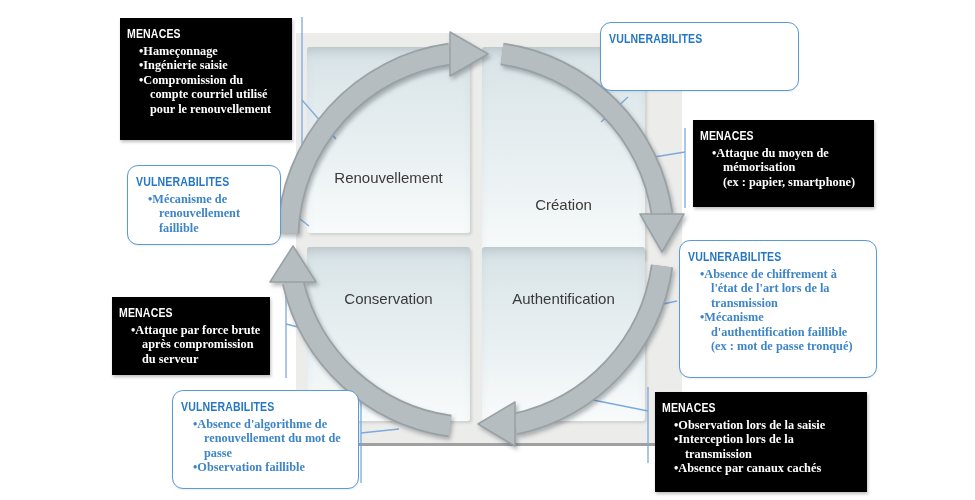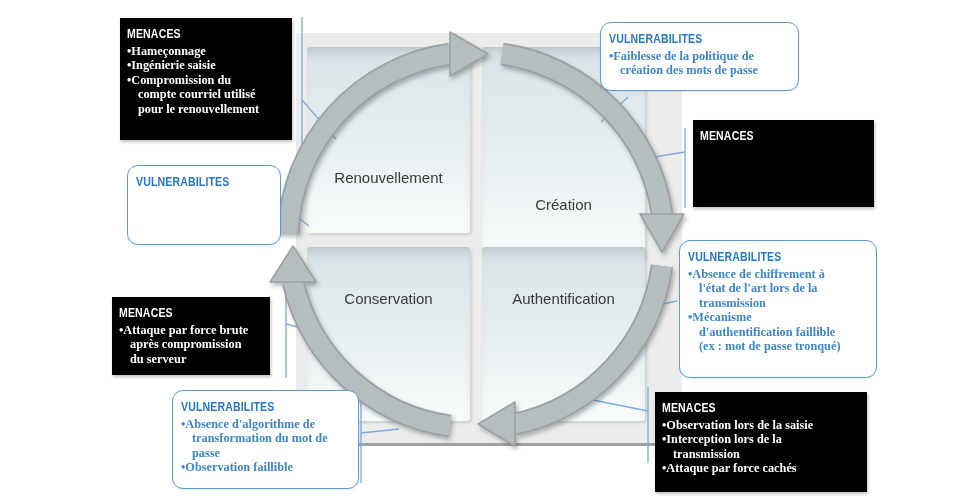--- a/index.html
+++ b/index.html
@@ -36,21 +36,21 @@
   .vuln{
     background:#ffffff;border:1.5px solid #5b9bd5;border-radius:11px;
     color:#3e85c8;padding:6px 8px;box-shadow:0 1px 2px rgba(0,0,0,.08);
   }
   .box-title{
     display:inline-block;font-weight:800;font-size:13.5px;line-height:1.25;
     letter-spacing:.2px;transform:scaleX(.78);transform-origin:0 50%;
     white-space:nowrap;
   }
   .vuln .box-title{color:#2577c5;}
-  .callout ul{margin:1px 0 0 0;padding:0;list-style:none;}
+  .callout ul{margin:1px 0 0 12px;padding:0;list-style:none;}
   .callout li{
     font-family:"Liberation Serif",serif;font-weight:700;
     font-size:12.3px;line-height:1.18;
     padding-left:11px;text-indent:-11px;white-space:pre-line;
   }
   .callout li::before{content:"\2022 ";}
   
   #c-menaces-tl {left:120px;top:18px;width:172px;height:122px;}
   #c-vuln-left  {left:127px;top:165px;width:154px;height:80px;}
   #c-menaces-l  {left:112px;top:297px;width:158px;height:78px;}
@@ -126,68 +126,74 @@
       <li>Hameçonnage</li>
       <li>Ingénierie saisie</li>
       <li>Compromission du
 compte courriel utilisé
 pour le renouvellement</li>
     </ul>
   </div>
 
   <div class="callout vuln" id="c-vuln-left">
     <span class="box-title">VULNERABILITES</span>
+    <ul>
+      <li>Mécanisme de
+renouvellement
+faillible</li>
+    </ul>
   </div>
 
   <div class="callout menaces" id="c-menaces-l">
     <span class="box-title">MENACES</span>
     <ul>
       <li>Attaque par force brute
 après compromission
 du serveur</li>
     </ul>
   </div>
 
   <div class="callout vuln" id="c-vuln-bl">
     <span class="box-title">VULNERABILITES</span>
     <ul>
       <li>Absence d'algorithme de
-transformation du mot de
+renouvellement du mot de
 passe</li>
       <li>Observation faillible</li>
     </ul>
   </div>
 
   <div class="callout vuln" id="c-vuln-tr">
     <span class="box-title">VULNERABILITES</span>
-    <ul>
-      <li>Faiblesse de la politique de
-création des mots de passe</li>
-    </ul>
   </div>
 
   <div class="callout menaces" id="c-menaces-r">
     <span class="box-title">MENACES</span>
+    <ul>
+      <li>Attaque du moyen de
+mémorisation
+(ex : papier, smartphone)</li>
+    </ul>
   </div>
 
   <div class="callout vuln" id="c-vuln-r">
     <span class="box-title">VULNERABILITES</span>
     <ul>
       <li>Absence de chiffrement à
 l'état de l'art lors de la
 transmission</li>
       <li>Mécanisme
 d'authentification faillible
 (ex : mot de passe tronqué)</li>
     </ul>
   </div>
 
   <div class="callout menaces" id="c-menaces-br">
     <span class="box-title">MENACES</span>
     <ul>
       <li>Observation lors de la saisie</li>
       <li>Interception lors de la
 transmission</li>
-      <li>Attaque par force cachés</li>
+      <li>Absence par canaux cachés</li>
     </ul>
   </div>
 
 </div>
 
 </body></html>

